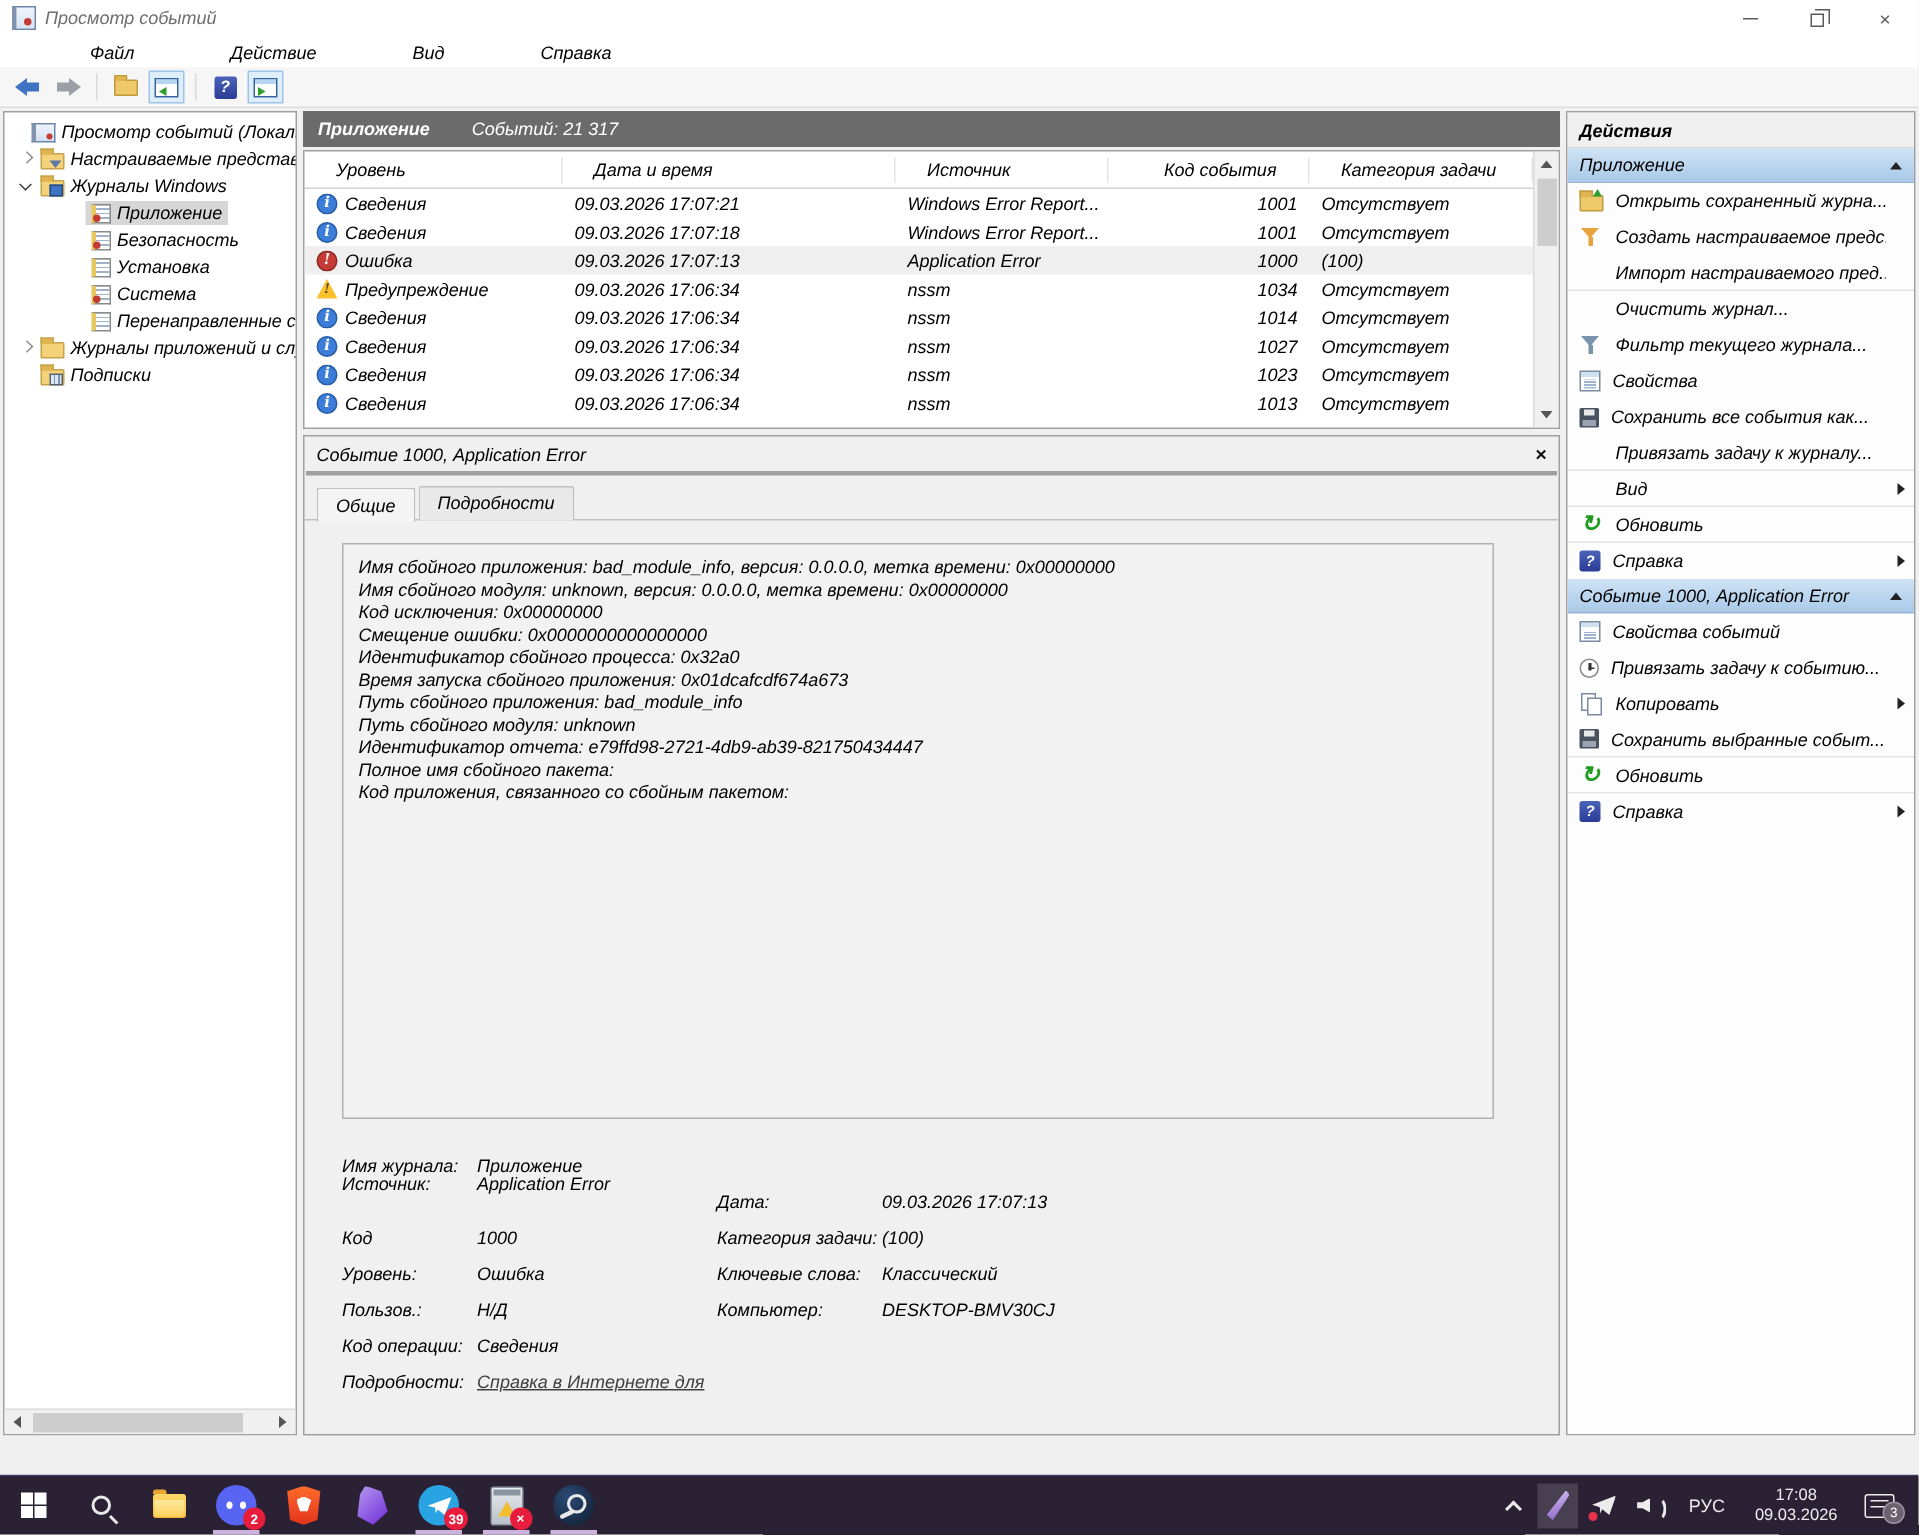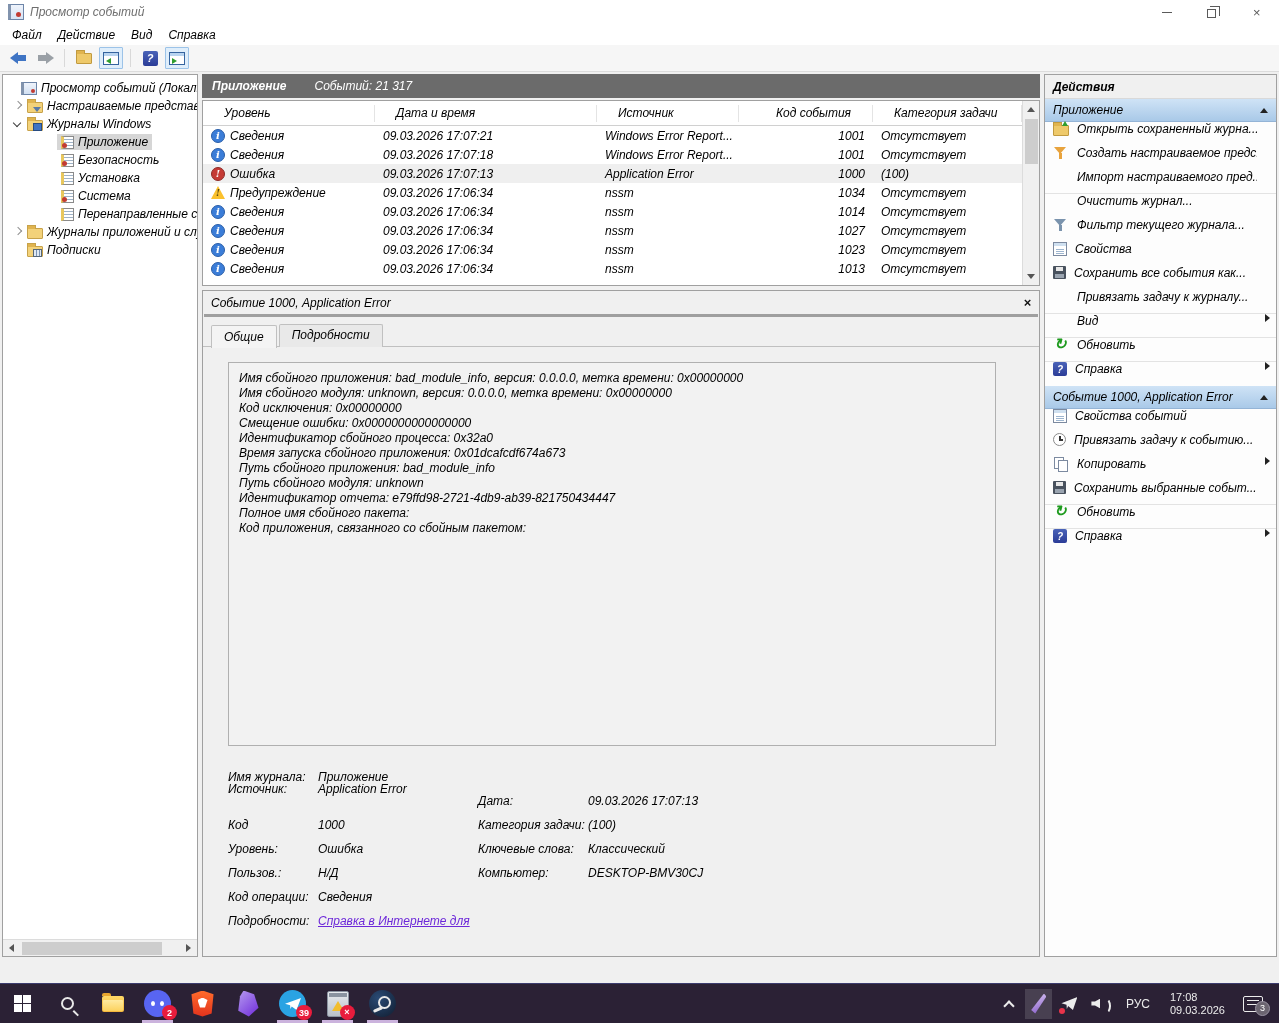--- a/index.html
+++ b/index.html
@@ -19,21 +19,21 @@
   .win-controls { margin-left:auto; display:flex; height:100%; }
   .win-btn { width:45px; height:100%; display:flex; align-items:center; justify-content:center;
     color:#5a5a5a; font-size:13px; }
   .restore-glyph { width:9px; height:9px; border:1px solid #5a5a5a; position:relative; background:#fff; margin-top:2px; }
   .restore-glyph::before { content:""; position:absolute; left:2px; top:-4px; width:9px; height:9px;
     border:1px solid #5a5a5a; border-bottom:none; border-left:none; }
   .min-glyph { width:10px; height:1px; background:#5a5a5a; }
 
   
   .menubar { height:21px; background:#fff; display:flex; align-items:center; padding-left:4px; flex:none; }
-  .menu-item { padding:2px 8px; }
+  .menu-item { padding:2px 8px;margin-left:48px; }
   .toolbar { height:27px; background:#f6f6f6; border-bottom:1px solid #dcdcdc; display:flex;
     align-items:center; padding-left:6px; gap:3px; flex:none; }
   .tb-sep { width:1px; height:18px; background:#d9d9d9; margin:0 4px; }
   .tb-btn { width:24px; height:22px; display:flex; align-items:center; justify-content:center; position:relative; }
   .tb-boxed { border:1px solid #9cc3e8; background:#dfeefb; border-radius:1px; }
   .arrow-l, .arrow-r { position:relative; width:17px; height:12px; }
   .arrow-l::before { content:""; position:absolute; left:0; top:0; border-top:6px solid transparent;
     border-bottom:6px solid transparent; border-right:8px solid #3f74c4; }
   .arrow-l::after { content:""; position:absolute; left:8px; top:3px; width:8px; height:6px; background:#3f74c4; }
   .arrow-r::before { content:""; position:absolute; right:0; top:0; border-top:6px solid transparent;
@@ -142,32 +142,32 @@
   .gen-text { position:absolute; left:25px; right:43px; top:15px; height:384px; background:#f2f2f2;
     border:1px solid #b0b0b0; padding:8px 10px; white-space:pre-line; line-height:15px; overflow:hidden; }
   .fields { position:absolute; left:25px; right:30px; top:418px; bottom:0; }
   .frow { position:absolute; display:flex; height:24px; align-items:center; }
   .fl0{top:0;left:0} .fl1{top:12px;left:0} .fl2{top:48px;left:0} .fl3{top:72px;left:0} .fl4{top:96px;left:0} .fl5{top:120px;left:0}
   .fr0{top:24px;left:250px} .fr1{top:48px;left:250px} .fr2{top:72px;left:250px} .fr3{top:96px;left:250px}
   .flink{top:144px;left:0}
   .fl-label { width:90px; flex:none; }
   .fr-label { width:110px; flex:none; }
   .f-value { white-space:nowrap; }
-  .a-link { color:#6d28d9; text-decoration:underline; white-space:nowrap; }
+  .a-link { color:#404040; text-decoration:underline; white-space:nowrap; }
 
   
   .actions { width:233px; flex:none; background:#fdfdfd; border:1px solid #a0a0a0; overflow:hidden;
     display:flex; flex-direction:column; }
   .actions-title { height:24px; background:#f0f0f0; border-bottom:1px solid #d9d9d9; display:flex;
     align-items:center; padding-left:8px; font-weight:bold; }
   .asection-header { height:23px; background:linear-gradient(#cfe3f6,#a9c9e8); border-bottom:1px solid #94b4d6;
     display:flex; align-items:center; padding:0 8px; }
   .collapse-arrow { margin-left:auto; width:0; height:0; border-left:4px solid transparent;
     border-right:4px solid transparent; border-bottom:5px solid #222; }
-  .act-item { height:24px; display:flex; gap:8px; padding:0 6px 0 8px; }
+  .act-item { height:24px; display:flex; align-items:center; gap:8px; padding:0 6px 0 8px; }
   .act-item[data-sep="true"] { border-bottom:1px solid #e3e3e3; }
   .act-label { flex:1; overflow:hidden; white-space:nowrap; }
   .submenu-arrow { width:0; height:0; border-top:4px solid transparent; border-bottom:4px solid transparent;
     border-left:5px solid #222; visibility:hidden; }
   .act-item[data-submenu="true"] .submenu-arrow { visibility:visible; }
   .ai { width:16px; height:14px; flex:none; position:relative; }
   .ai[data-icon="open-log"] { background:#eec96a; border:1px solid #c19a3f; border-radius:1px; height:11px; margin-top:3px; }
   .ai[data-icon="open-log"]::before { content:""; position:absolute; left:-1px; top:-4px; width:7px; height:3px;
     background:#e0b44f; border:1px solid #c19a3f; border-bottom:none; }
   .ai[data-icon="open-log"]::after { content:""; position:absolute; right:0; top:-5px; width:0; height:0;
@@ -259,21 +259,21 @@
     clip-path:polygon(85% 0,100% 15%,30% 100%,5% 82%); }
   .tgsmall-glyph { width:16px; height:13px; background:#ececec;
     clip-path:polygon(0 48%,100% 0,72% 100%,42% 70%,34% 92%,32% 60%); }
   .tray-dot { position:absolute; left:3px; bottom:5px; width:6px; height:6px; border-radius:50%; background:#e8334a; }
   .spk { position:relative; width:18px; height:16px; }
   .spk::before { content:""; position:absolute; left:0; top:3px; width:9px; height:10px; background:#ececec;
     clip-path:polygon(0 30%,40% 30%,100% 0,100% 100%,40% 70%,0 70%); }
   .spk::after { content:""; position:absolute; left:9px; top:2px; width:7px; height:12px;
     border:2px solid transparent; border-right:2px solid #ececec; border-radius:50%; }
   .lang { padding:0 8px; }
-  .clock { text-align:left; line-height:13px; font-size:11px; padding:0 8px; }
+  .clock { text-align:center; line-height:13px; font-size:11px; padding:0 8px; }
   .notif { position:relative; width:20px; height:16px; border:1.5px solid #ececec; border-radius:2px; margin:0 10px 0 6px; }
   .notif::before { content:""; position:absolute; left:3px; top:3px; right:3px; height:1.5px; background:#ececec;
     box-shadow:0 4px 0 #ececec; }
   .notif-badge { position:absolute; right:-8px; bottom:-5px; width:15px; height:15px; border-radius:50%;
     background:#6b6470; border:1px solid #9a93a3; color:#fff; font-size:9px; display:flex;
     align-items:center; justify-content:center; }
 </style>
 </head>
 <body>
 

